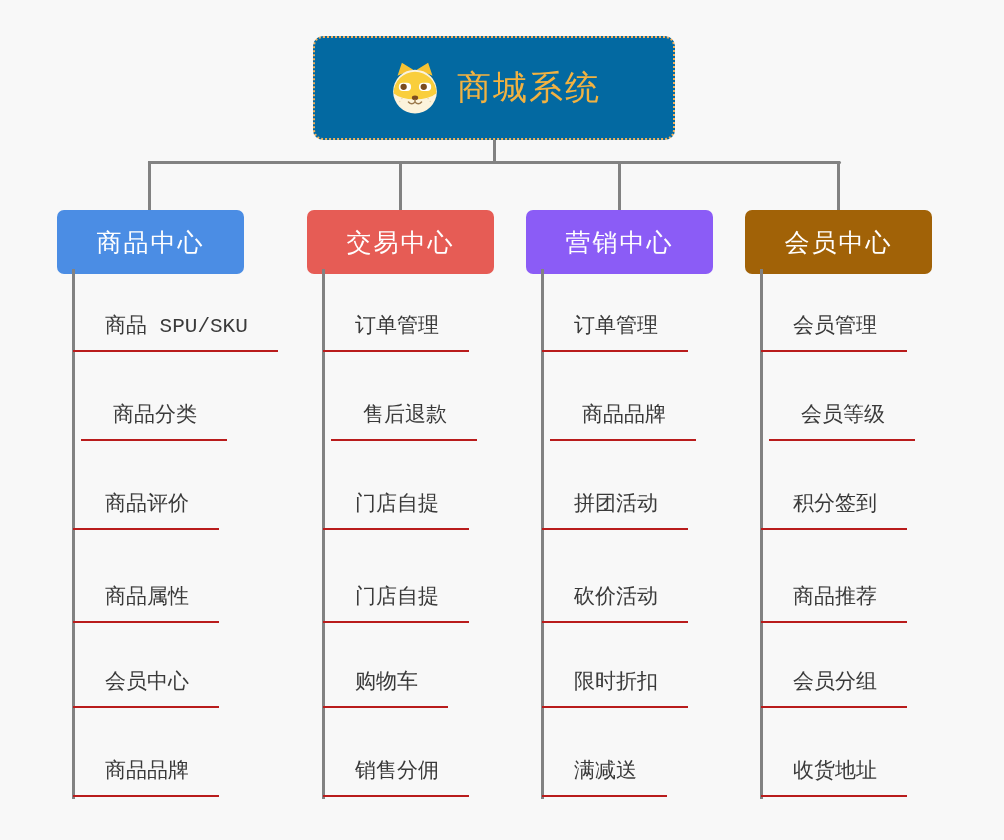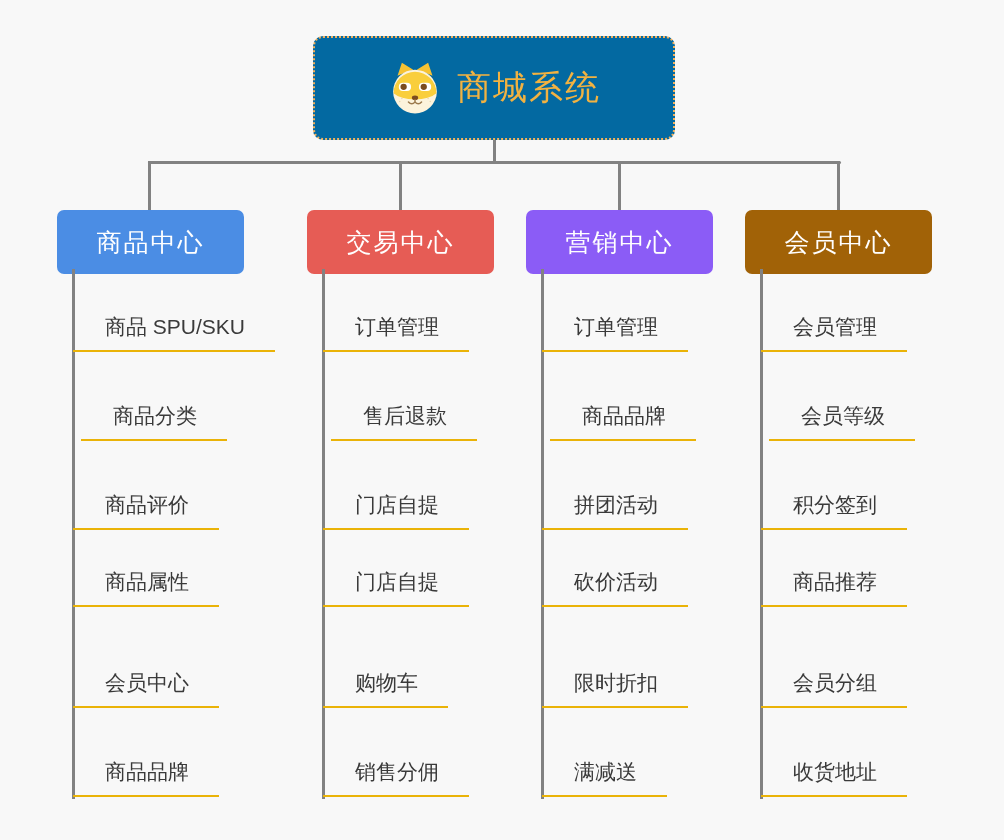--- a/index.html
+++ b/index.html
@@ -60,29 +60,30 @@
   .col-3 { left: 541px; }
   .col-4 { left: 760px; }
   .trunk {
     position: absolute; left: 0; top: 0;
     width: 3px; height: 530px; background: #828282;
   }
   .child-item {
     position: absolute; left: 1px;
     height: 46px; line-height: 42px;
     padding: 0 30px 2px 32px;
-    border-bottom: 2px solid #eab308;
+    border-bottom: 2px solid #b91c1c;
     font-size: 21px; color: #3a3a3a;
     white-space: nowrap;
     display: inline-block;
+    font-family: Liberation Mono, monospace;
   }
   .row-0 { top: 37px; }
   .row-1 { top: 126px; margin-left: 8px; }
   .row-2 { top: 215px; }
-  .row-3 { top: 292px; }
+  .row-3 { top: 308px; }
   .row-4 { top: 393px; }
   .row-5 { top: 482px; }
 </style>
 </head>
 <body>
 
 <div class="canvas">
 
   <div class="root-node">
     <svg class="root-icon" viewBox="0 0 64 64" aria-hidden="true">

